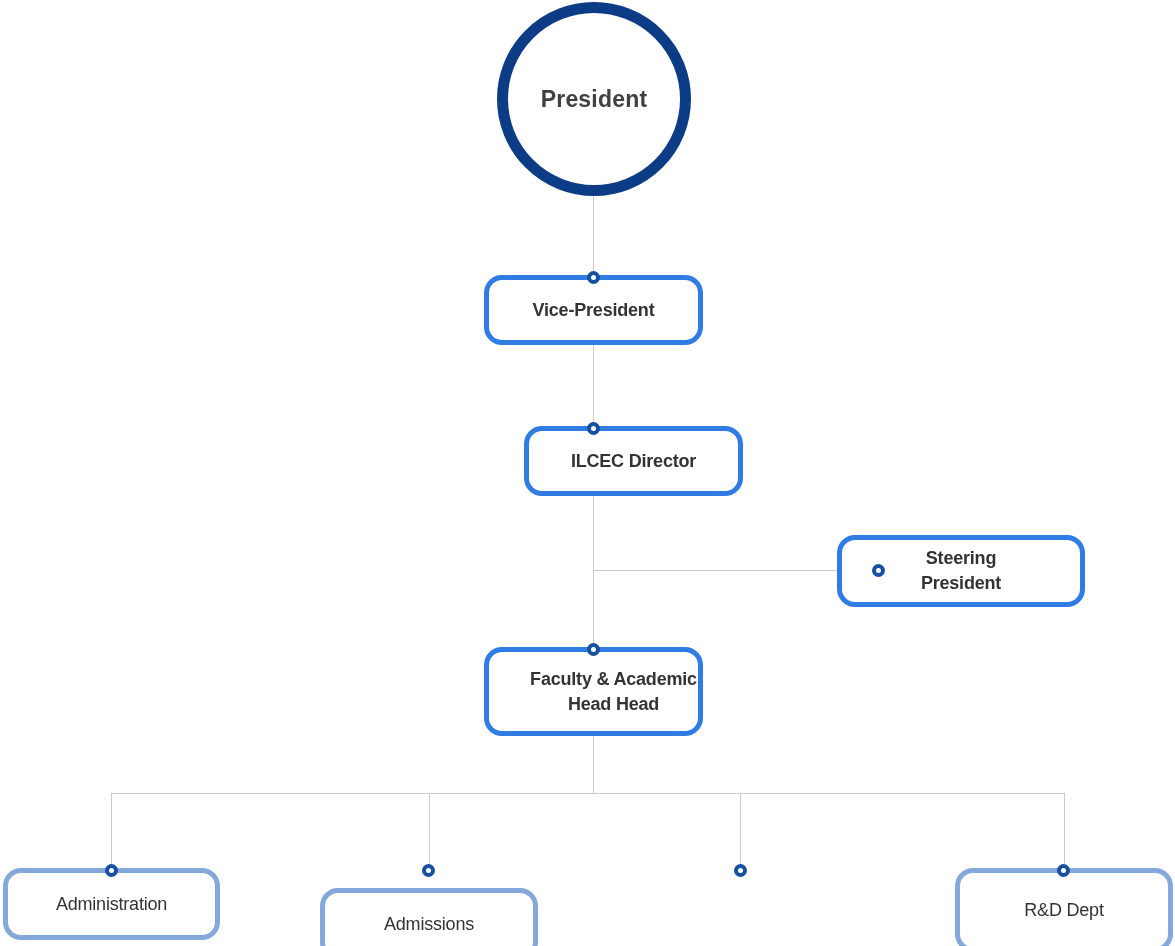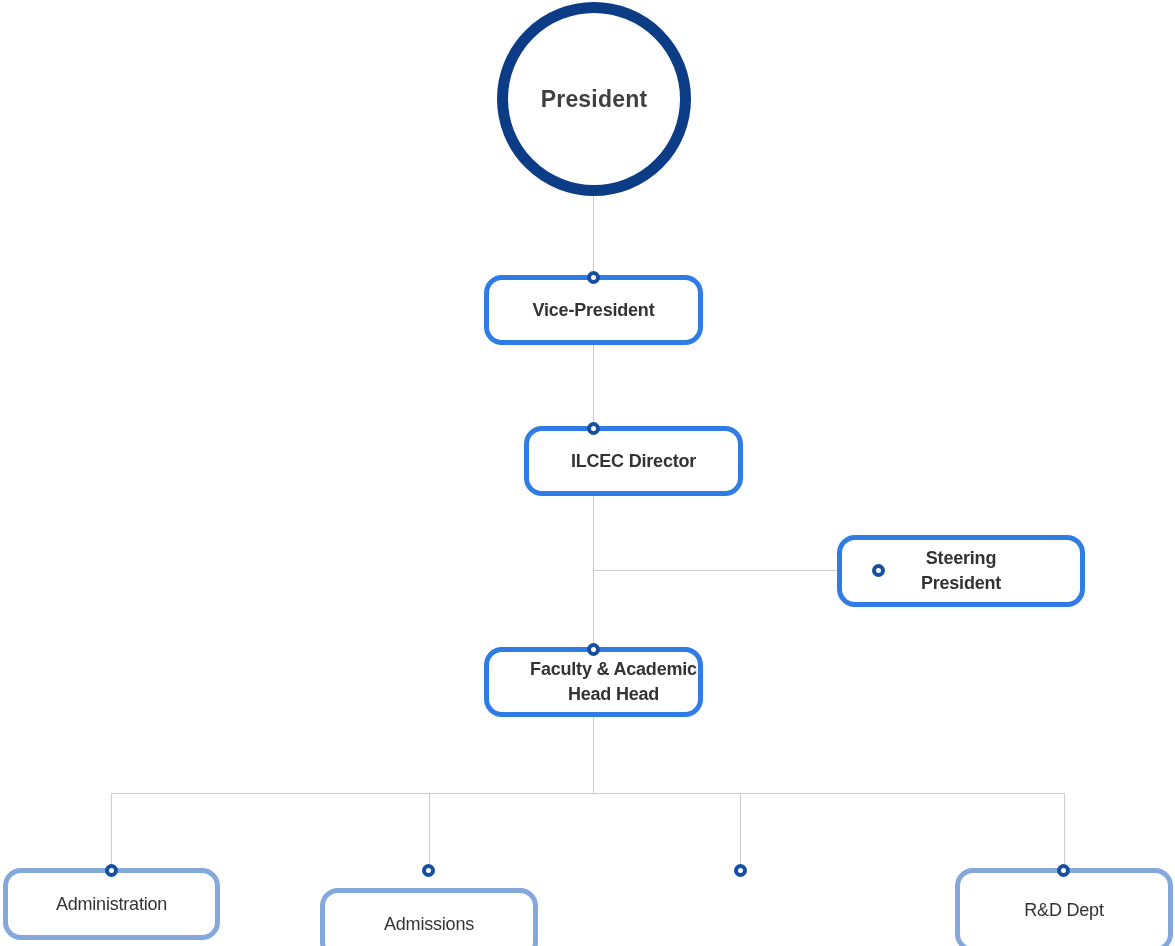--- a/index.html
+++ b/index.html
@@ -92,21 +92,21 @@
     font-weight: bold;
     line-height: 25px;
     letter-spacing: -0.2px;
   }
   .box.tier2 { border-color: #84a7dc; }
   .box.tier2 .label { font-weight: normal; }
 
   #node-vice-president { left: 484px; top: 275px; width: 219px; height: 70px; }
   #node-ilcec-director { left: 484px; top: 426px; width: 219px; height: 70px; margin-left: 40px; }
   #node-steering       { left: 837px; top: 535px; width: 248px; height: 72px; }
-  #node-faculty-head   { left: 484px; top: 647px; width: 219px; height: 70px; padding-left: 40px; }
+  #node-faculty-head   { left: 484px; top: 647px; width: 219px; height: 89px; padding-left: 40px; }
   #node-administration { left: 3px;   top: 868px; width: 217px; height: 72px; border-radius: 18px; }
   #node-admissions     { left: 320px; top: 888px; width: 218px; height: 72px; }
   #node-faculty-dept   { left: 633px; top: 868px; width: 218px; height: 72px; }
   #node-rd-dept        { left: 955px; top: 868px; width: 218px; height: 84px; }
 </style>
 </head>
 <body>
 
 <div class="stage">
 

